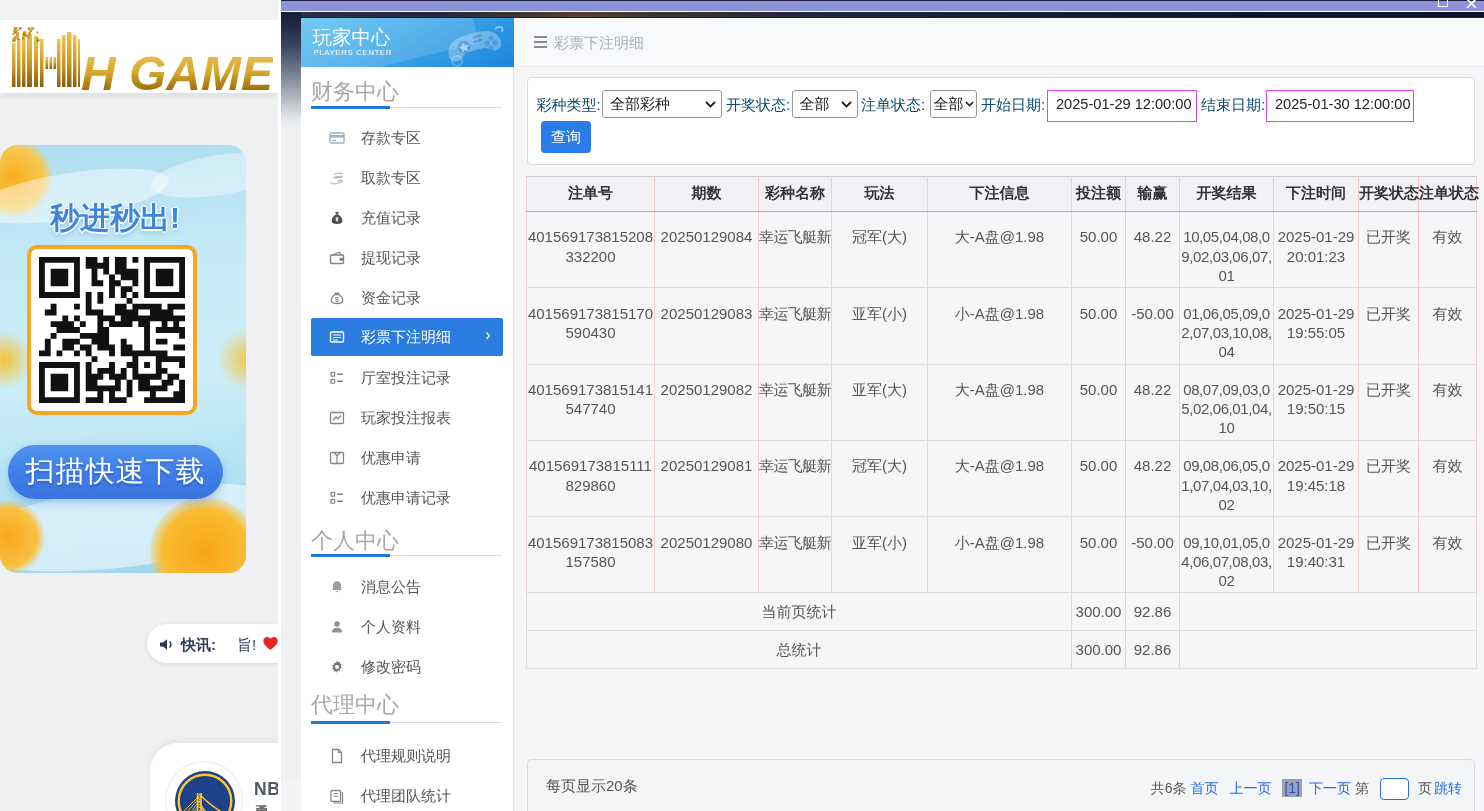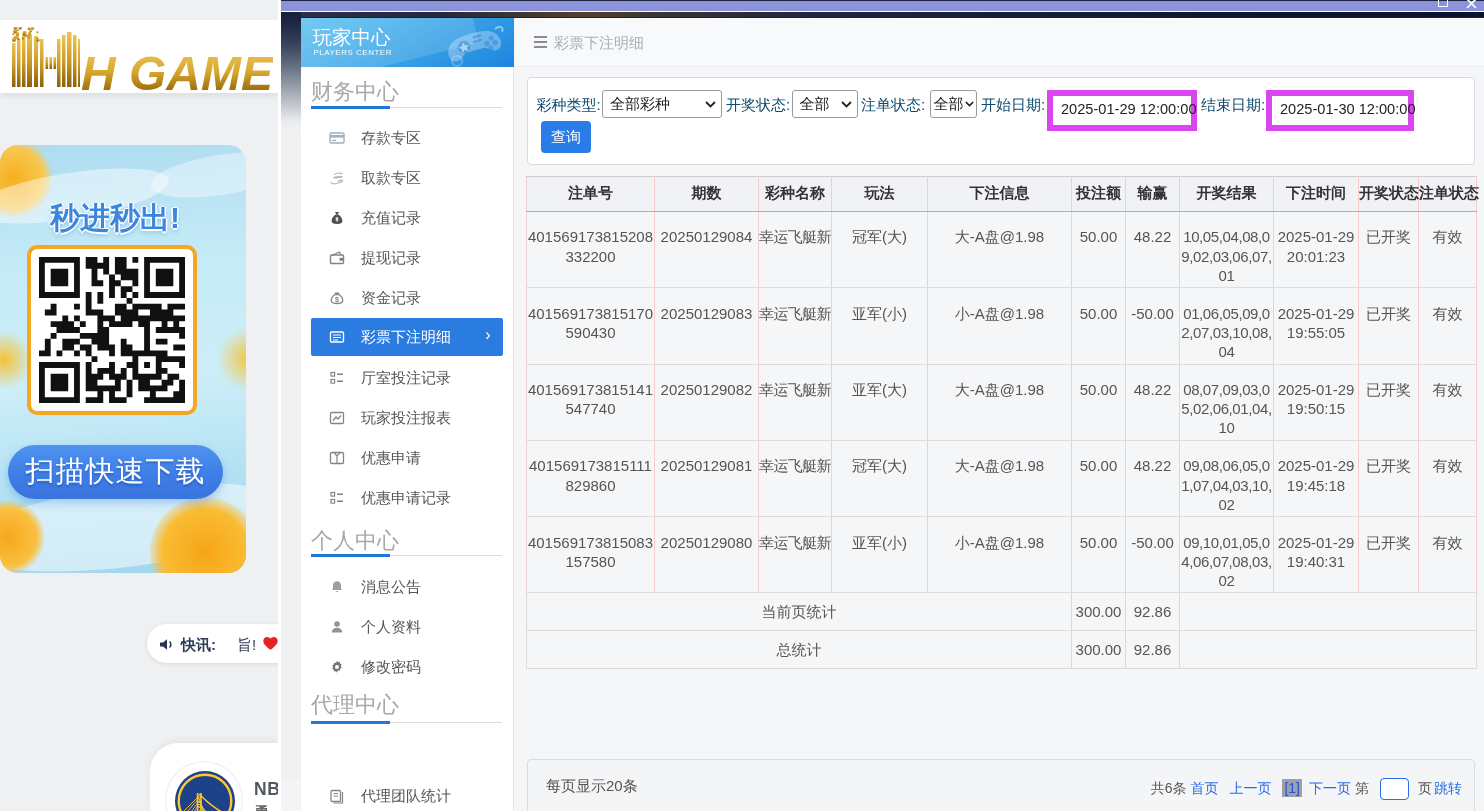--- a/index.html
+++ b/index.html
@@ -69,21 +69,21 @@
 
 #main{left:233.5px;top:17.6px;width:969.5px;height:793.4px;background:#f5f6f8}
 #mtitle{position:absolute;left:0;top:0;width:969.5px;height:49.4px;background:#f8f9fb;border-bottom:1px solid #e8eaee}
 #mtitle .bars{position:absolute;left:19px;top:18.7px;width:13px;height:12px}
 #mtitle .bars i{display:block;height:2.2px;background:#8b8b90;margin-bottom:2.7px}
 #mtitle .tt{position:absolute;left:39.5px;top:16px;font-size:15px;color:#a9adb5}
 #fcard{position:absolute;left:12.5px;top:59.9px;width:948px;height:87.5px;background:#fff;border:1px solid #d9dbdf;border-radius:4px}
 #fcard .lb{position:absolute;top:18px;font-size:15px;color:#0c4a6e}
 #fcard .sel{position:absolute;top:11.5px;height:28px;font-size:15px;color:#222;border:1px solid #9a9a9a;border-radius:3px;background:#fff;line-height:26px;padding-left:7px}
 #fcard .sel svg{position:absolute;right:5px;top:10px}
-#fcard .di{position:absolute;top:11.5px;height:41px;font-size:14.6px;color:#222;border:6px solid #d946ef;background:#fff;line-height:26px;padding-left:8px;white-space:nowrap}
+#fcard .di{position:absolute;top:11.5px;height:32px;font-size:14.6px;color:#222;border:1px solid #d946ef;background:#fff;line-height:26px;padding-left:8px;white-space:nowrap}
 #qbtn{position:absolute;left:13px;top:42.5px;width:50px;height:32px;background:#2a7ce9;border-radius:4px;color:#fff;font-size:15px;text-align:center;line-height:32px}
 
 #tbl{position:absolute;left:11.5px;top:158.4px;border-collapse:collapse;table-layout:fixed;width:950px}
 #tbl th{height:35px;background:#f1f2f5;font-size:15px;font-weight:bold;color:#333;white-space:nowrap;border-bottom:1px solid #b9abab;border-left:1px solid #f3cece;border-right:1px solid #f3cece;border-top:1px solid #ccc;padding:0}
 #tbl td{font-size:15px;color:#555;text-align:center;vertical-align:middle;line-height:19.2px;overflow:hidden;border-left:1px solid #f3cece;border-right:1px solid #f3cece;border-bottom:1px solid #dcdcdc;padding:0}
 #tbl tr.dr{height:76.3px}
 #tbl tr.dr td{vertical-align:top;padding-top:15.5px}
 #tbl tr.dr td:nth-child(3){white-space:nowrap;letter-spacing:-.6px}
 #tbl tr.dr td:nth-child(8){white-space:nowrap;letter-spacing:-.4px}
 #tbl tr.sr{height:37.9px}
@@ -336,20 +336,27 @@
           </svg></span>
         <span class="ml">个人资料</span>
       </div>
       <div class="mi" style="top:629.5px">
         <span class="mic"><svg width="16" height="16" viewBox="0 0 16 16">
             <path d="M8 1.8l1.1 1.9 2.2-.4.4 2.2 1.9 1.1-1.1 1.9 1.1 1.9-1.9 1.1-.4 2.2-2.2-.4L8 16.2 6.9 14.3l-2.2.4-.4-2.2-1.9-1.1 1.1-1.9L2.4 7.6l1.9-1.1.4-2.2 2.2.4z" fill="#6f7780" transform="scale(.85) translate(1.4 0)"></path>
             <circle cx="8" cy="8" r="2" fill="#fff"></circle>
           </svg></span>
         <span class="ml">修改密码</span>
       </div>
+      <div class="mi" style="top:718.5px">
+        <span class="mic"><svg width="16" height="16" viewBox="0 0 16 16">
+            <path d="M3.5 1.5h6l3 3v10h-9z" fill="none" stroke="#7e868c" stroke-width="1.3"></path>
+            <path d="M9.5 1.5v3h3" fill="none" stroke="#7e868c" stroke-width="1.2"></path>
+          </svg></span>
+        <span class="ml">代理规则说明</span>
+      </div>
       <div class="mi" style="top:758.5px">
         <span class="mic"><svg width="16" height="16" viewBox="0 0 16 16">
             <rect x="2" y="2.5" width="9.5" height="11" rx="1" fill="none" stroke="#7e868c" stroke-width="1.3"></rect>
             <path d="M13.5 4v11H4.5" fill="none" stroke="#7e868c" stroke-width="1.2"></path>
             <path d="M4.5 5.5h4.5M4.5 8h4.5" stroke="#7e868c" stroke-width="1.1"></path>
           </svg></span>
         <span class="ml">代理团队统计</span>
       </div>
   </div>
   <div class="abs" id="main">

